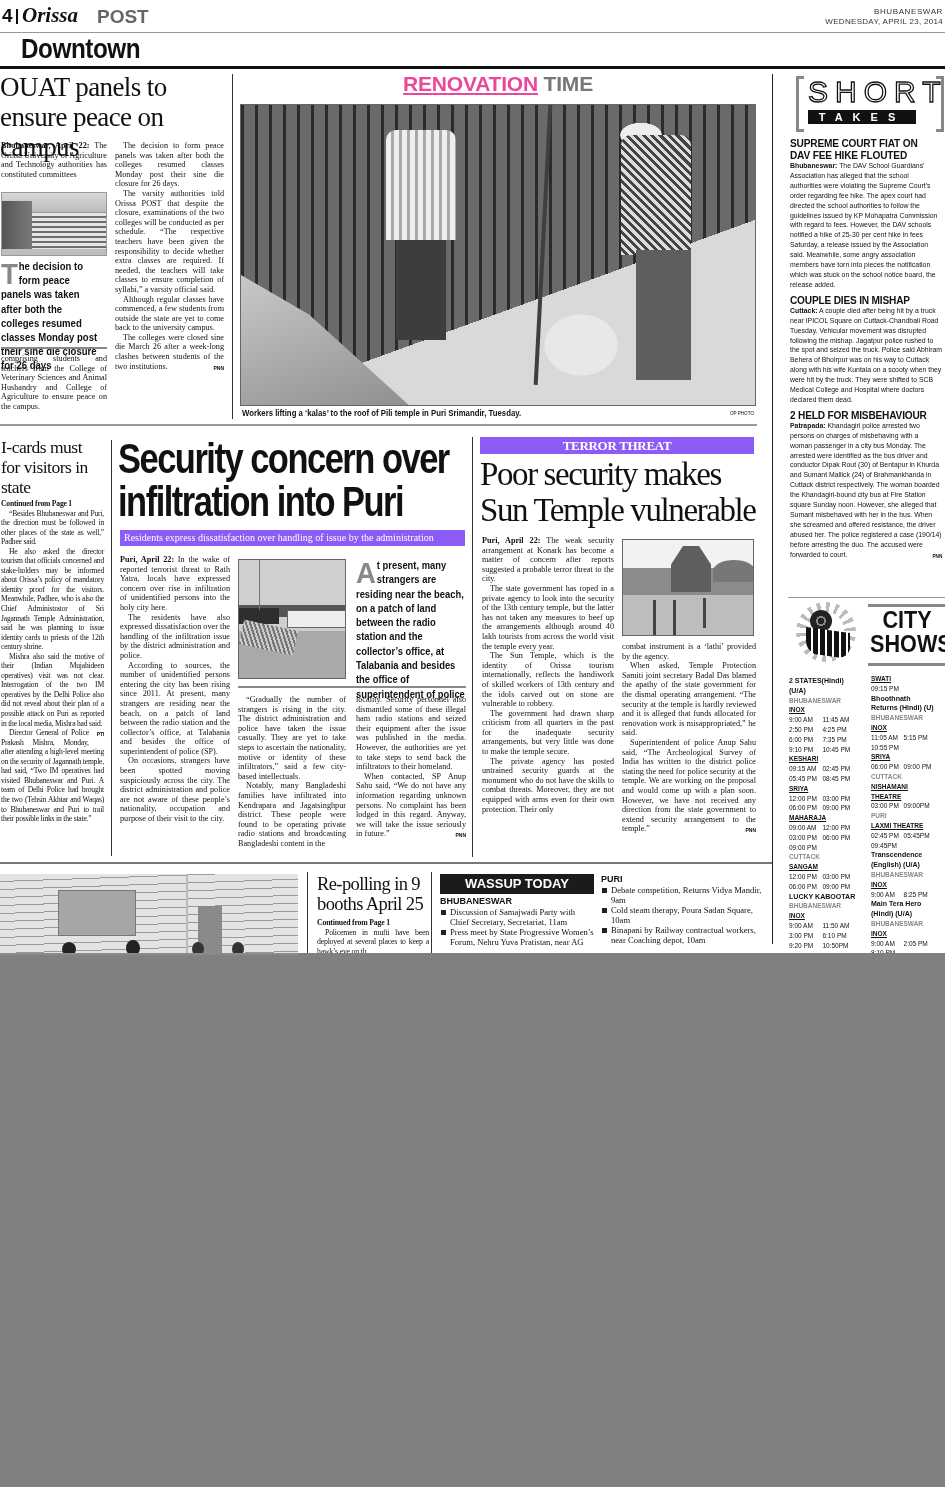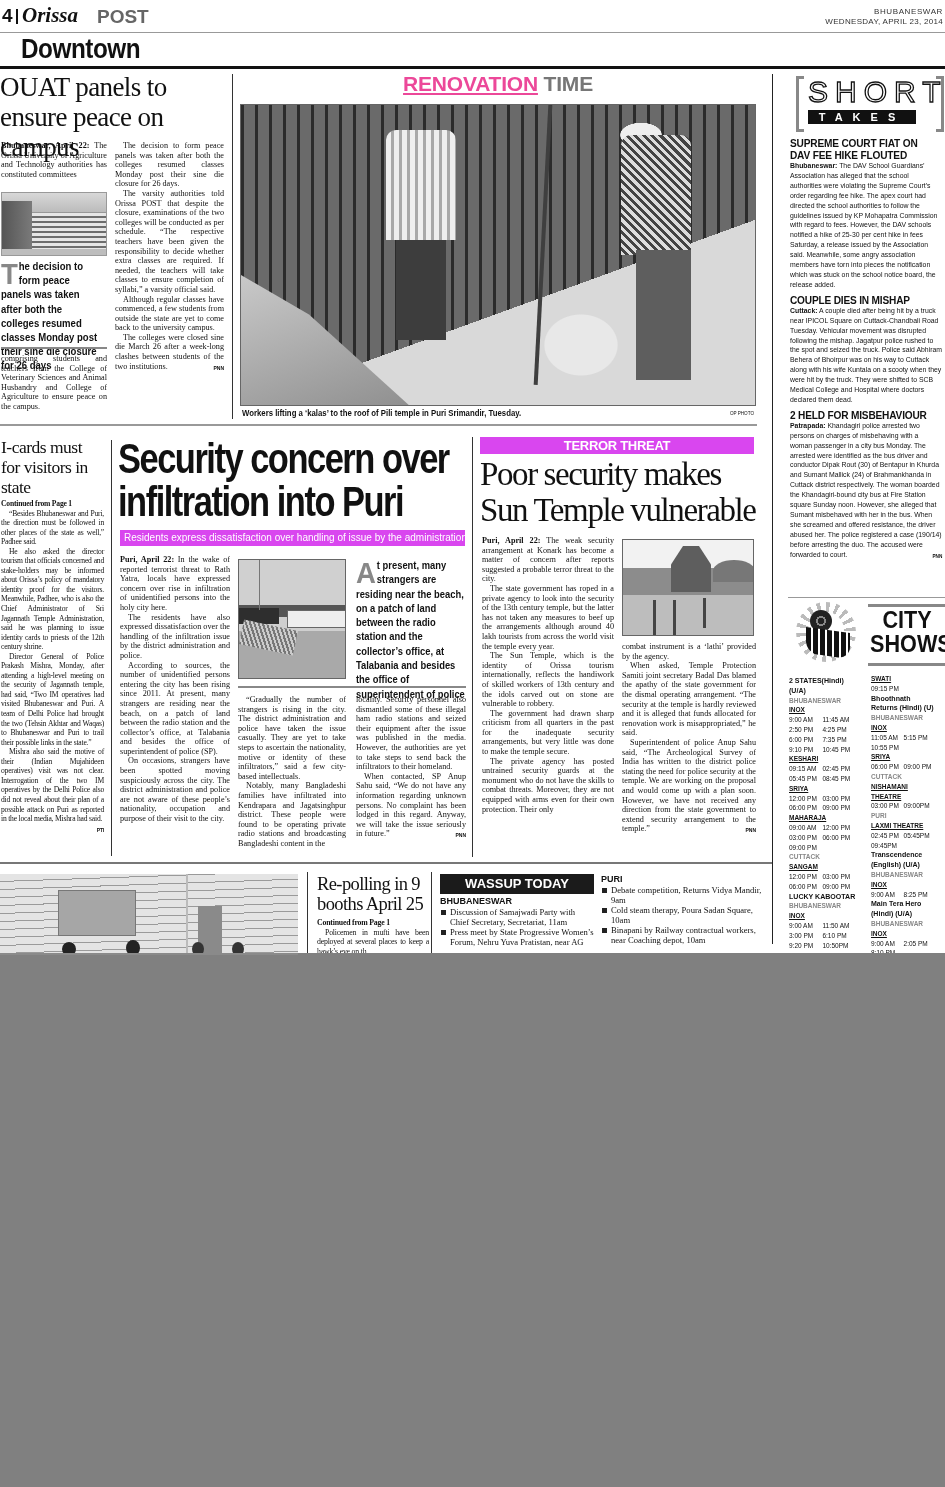--- a/index.html
+++ b/index.html
@@ -16,21 +16,21 @@
 .photo{position:absolute;border:1px solid #666;overflow:hidden}
 .agency{font-family:"Liberation Sans",sans-serif;font-size:5px;font-weight:bold;float:right;margin-top:2px}
 .short h3{font-family:"Liberation Sans",sans-serif;font-weight:bold;font-size:11px;line-height:12px;letter-spacing:-0.2px;transform:scaleX(.92);transform-origin:left}
 .short .st{font-family:"Liberation Sans",sans-serif;font-size:7.4px;line-height:9.9px;transform:scaleX(.93);transform-origin:left;width:107%}
 .cs{font-family:"Liberation Sans",sans-serif;font-size:7.4px;line-height:9.8px;transform:scaleX(.88);transform-origin:left;width:114%}
 .cs .film{font-weight:bold;font-size:8px}
 .cs .city{font-weight:bold;color:#888}
 .cs .venue{font-weight:bold;text-decoration:underline}
 .cs .times{display:flex}
 .cs .times span{width:50%}
-.bar-label{background:#d946ef;color:#fff;font-family:Liberation Sans, sans-serif;font-weight:bold}
+.bar-label{background:#8b5cf6;color:#fff;font-family:Liberation Serif, serif;font-weight:bold}
 .wass ul{list-style:none}
 .wass li{position:relative;padding-left:10px;font-size:8.6px;line-height:10px}
 .wass li:before{content:"";position:absolute;left:1px;top:3px;width:5px;height:5px;background:#222}
 </style>
 </head>
 <body>
 
 <div class="abs" style="left:0;top:0;width:945px;height:34px;">
   <div class="abs sans" style="left:2px;top:5px;font-size:19px;font-weight:bold;">4</div>
   <div class="abs" style="left:16px;top:9px;width:2px;height:15px;background:#111;"></div>
@@ -258,22 +258,22 @@
       <span></span>
     </div>
   </div>
 
 <div class="abs" style="left:1px;top:437px;width:103px;">
   <h2 class="serif" style="font-size:17.5px;line-height:20px;font-weight:normal;letter-spacing:-.5px;">I-cards must for visitors in state</h2>
   <div class="body-txt" style="margin-top:2px;font-size:7.6px;line-height:9.55px;letter-spacing:-.2px;">
     <p class="noind" style="font-weight:bold;">Continued from Page 1</p>
     <p>“Besides Bhubaneswar and Puri, the direction must be followed in other places of the state as well,” Padhee said.</p>
     <p>He also asked the director tourism that officials concerned and stake-holders may be informed about Orissa’s policy of mandatory identity proof for the visitors. Meanwhile, Padhee, who is also the Chief Administrator of Sri Jagannath Temple Administration, said he was planning to issue identity cards to priests of the 12th century shrine.</p>
+    <p><span>Mishra also said the motive of their (Indian Mujahideen operatives) visit was not clear. Interrogation of the two IM operatives by the Delhi Police also did not reveal about their plan of a possible attack on Puri as reported in the local media, Mishra had said.</span><span class="agency">PTI</span></p>
     <p>Director General of Police Prakash Mishra, Monday, after attending a high-level meeting on the security of Jagannath temple, had said, “Two IM operatives had visited Bhubaneswar and Puri. A team of Delhi Police had brought the two (Tehsin Akhtar and Waqas) to Bhubaneswar and Puri to trail their possible links in the state.”</p>
-    <p><span>Mishra also said the motive of their (Indian Mujahideen operatives) visit was not clear. Interrogation of the two IM operatives by the Delhi Police also did not reveal about their plan of a possible attack on Puri as reported in the local media, Mishra had said.</span><span class="agency">PTI</span></p>
   </div>
 </div>
 <div class="vrule" style="left:111px;top:440px;height:416px;background:#333;"></div>
 
 <div class="abs" style="left:118px;top:437px;width:350px;">
   <h1 class="sans" style="font-size:42px;line-height:43px;font-weight:bold;letter-spacing:-1.8px;transform:scaleX(.82);transform-origin:left;width:122%;">Security concern over infiltration into Puri</h1>
   <div class="bar-label" style="position:absolute;left:2px;top:93px;width:345px;height:16px;font-size:10px;line-height:16px;font-weight:normal;padding-left:4px;white-space:nowrap;overflow:hidden;">Residents express dissatisfaction over handling of issue by the administration</div>
   <div class="abs body-txt" style="left:2px;top:118px;width:110px;">
     <p class="noind"><b>Puri, April 22:</b><span> In the wake of reported terrorist threat to Rath Yatra, locals have expressed concern over rise in infiltration of unidentified persons into the holy city here.</span></p>
     <p>The residents have also expressed dissatisfaction over the handling of the infiltration issue by the district administration and police.</p>

